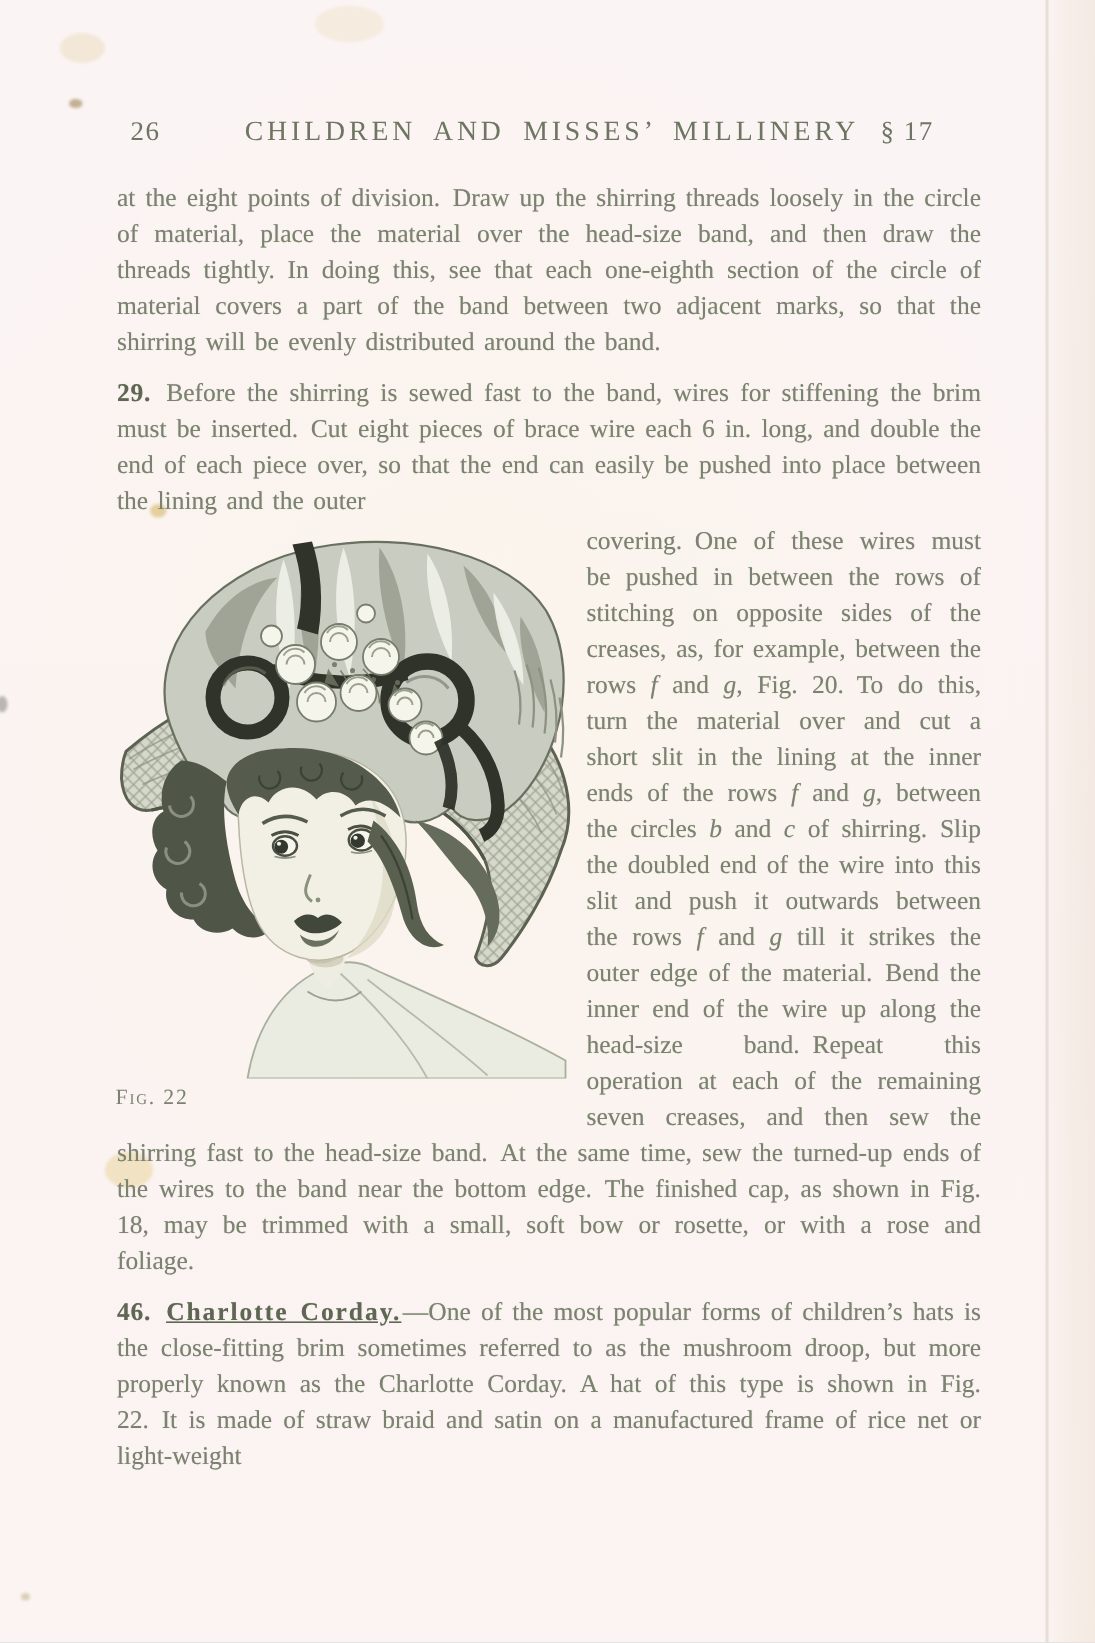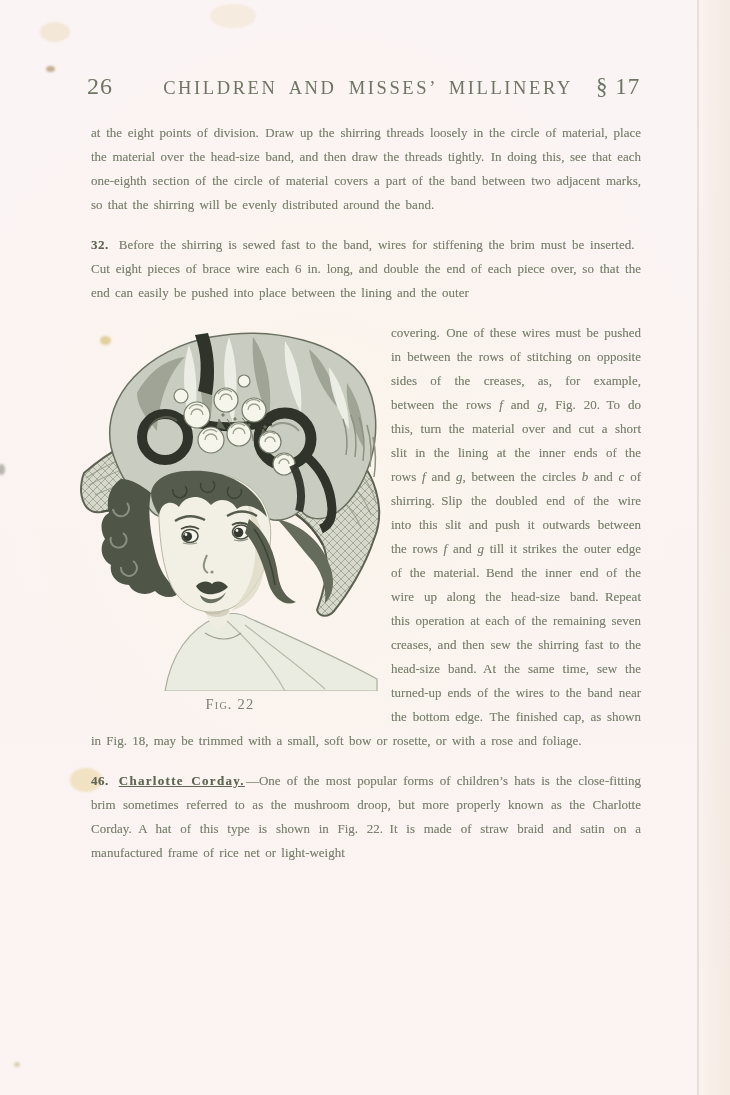--- a/index.html
+++ b/index.html
@@ -21,36 +21,36 @@
   .s1{left:40px;top:22px;width:30px;height:20px;background:rgba(222,196,130,.26);}
   .s2{left:210px;top:4px;width:46px;height:24px;background:rgba(224,200,140,.20);}
   .s3{left:100px;top:336px;width:11px;height:9px;background:rgba(210,176,90,.55);}
   .s4{left:46px;top:66px;width:9px;height:6px;background:rgba(150,120,70,.55);}
   .s5{left:70px;top:768px;width:32px;height:24px;background:rgba(228,202,130,.42);}
   .s6{left:-2px;top:464px;width:7px;height:11px;background:rgba(120,122,110,.5);}
   .s7{left:14px;top:1062px;width:6px;height:5px;background:rgba(190,170,120,.5);}
 
   .content{position:absolute;left:75px;top:50px;width:582px;}
   .header{display:flex;align-items:baseline;color:#6e7562;margin-bottom:21px;}
-  .pageno{width:62px;font-size:24px;padding-left:12px;letter-spacing:1px;}
+  .pageno{width:62px;font-size:18px;padding-left:12px;letter-spacing:1px;}
   .rtitle{flex:1;text-align:center;font-size:18.5px;letter-spacing:2.6px;word-spacing:5px;margin-top:28px;}
-  .section{width:62px;text-align:center;font-size:23px;padding-right:8px;letter-spacing:1px;}
-
-  .para{margin:16px;text-align:justify;font-size:13px;line-height:24px;word-spacing:2px;
+  .section{width:62px;text-align:left;font-size:18px;padding-right:8px;letter-spacing:1px;}
+
+  .para{margin:3px;text-align:justify;font-size:17px;line-height:24px;word-spacing:2px;
         text-shadow:0 0 .5px rgba(112,120,100,.45);}
   .para + .para{margin-top:10px;}
   .pnum{font-weight:bold;color:#5f6653;margin-right:10px;letter-spacing:.5px;}
   .phead{font-weight:bold;color:#5f6653;letter-spacing:1.3px;margin-right:1px;text-decoration:underline;}
   .it{font-style:italic;}
   .clear{clear:both;margin-top:10px;}
 
   .figblock{margin-top:3px;}
   .fig{float:left;width:306px;margin:2px 8px 0 2px;}
   .fig svg{display:block;}
-  figcaption{text-align:center;font-variant:small-caps;letter-spacing:1.2px;
+  figcaption{font-variant:small-caps;letter-spacing:1.2px;
     font-size:14.5px;color:#7b826f;margin-top:5px;}
 </style>
 </head>
 <body>
 
 <div class="page">
   <div class="edge-right"></div>
   <div class="edge-line"></div>
   <div class="stain s1"></div>
   <div class="stain s2"></div>
@@ -63,21 +63,21 @@
   <div class="content">
 
     <div class="header">
       <span class="pageno">26</span>
       <span class="rtitle">CHILDREN AND MISSES’ MILLINERY</span>
       <span class="section">§ 17</span>
     </div>
 
     <p class="para">at the eight points of division. Draw up the shirring threads loosely in the circle of material, place the material over the head-size band, and then draw the threads tightly. In doing this, see that each one-eighth section of the circle of material covers a part of the band between two adjacent marks, so that the shirring will be evenly distributed around the band.</p>
 
-    <p class="para"><span class="pnum">32.</span><span>Before the shirring is sewed fast to the band, wires for stiffening the brim must be inserted. Cut eight pieces of brace wire each 6 in. long, and double the end of each piece over, so that the end can easily be pushed into place between the lining and the outer</span></p>
+    <p class="para"><span class="pnum">29.</span><span>Before the shirring is sewed fast to the band, wires for stiffening the brim must be inserted. Cut eight pieces of brace wire each 6 in. long, and double the end of each piece over, so that the end can easily be pushed into place between the lining and the outer</span></p>
 
     <div class="figblock">
       <figure class="fig">
         <svg width="306" height="368" viewBox="0 0 306 368" xmlns="http://www.w3.org/2000/svg">
           <defs>
             <pattern id="xh" width="8" height="8" patternUnits="userSpaceOnUse">
               <rect width="8" height="8" fill="#d6d8cb"></rect>
               <path d="M0 8 L8 0 M0 0 L8 8" stroke="#9fa593" stroke-width="0.9"></path>
             </pattern>
           </defs>

